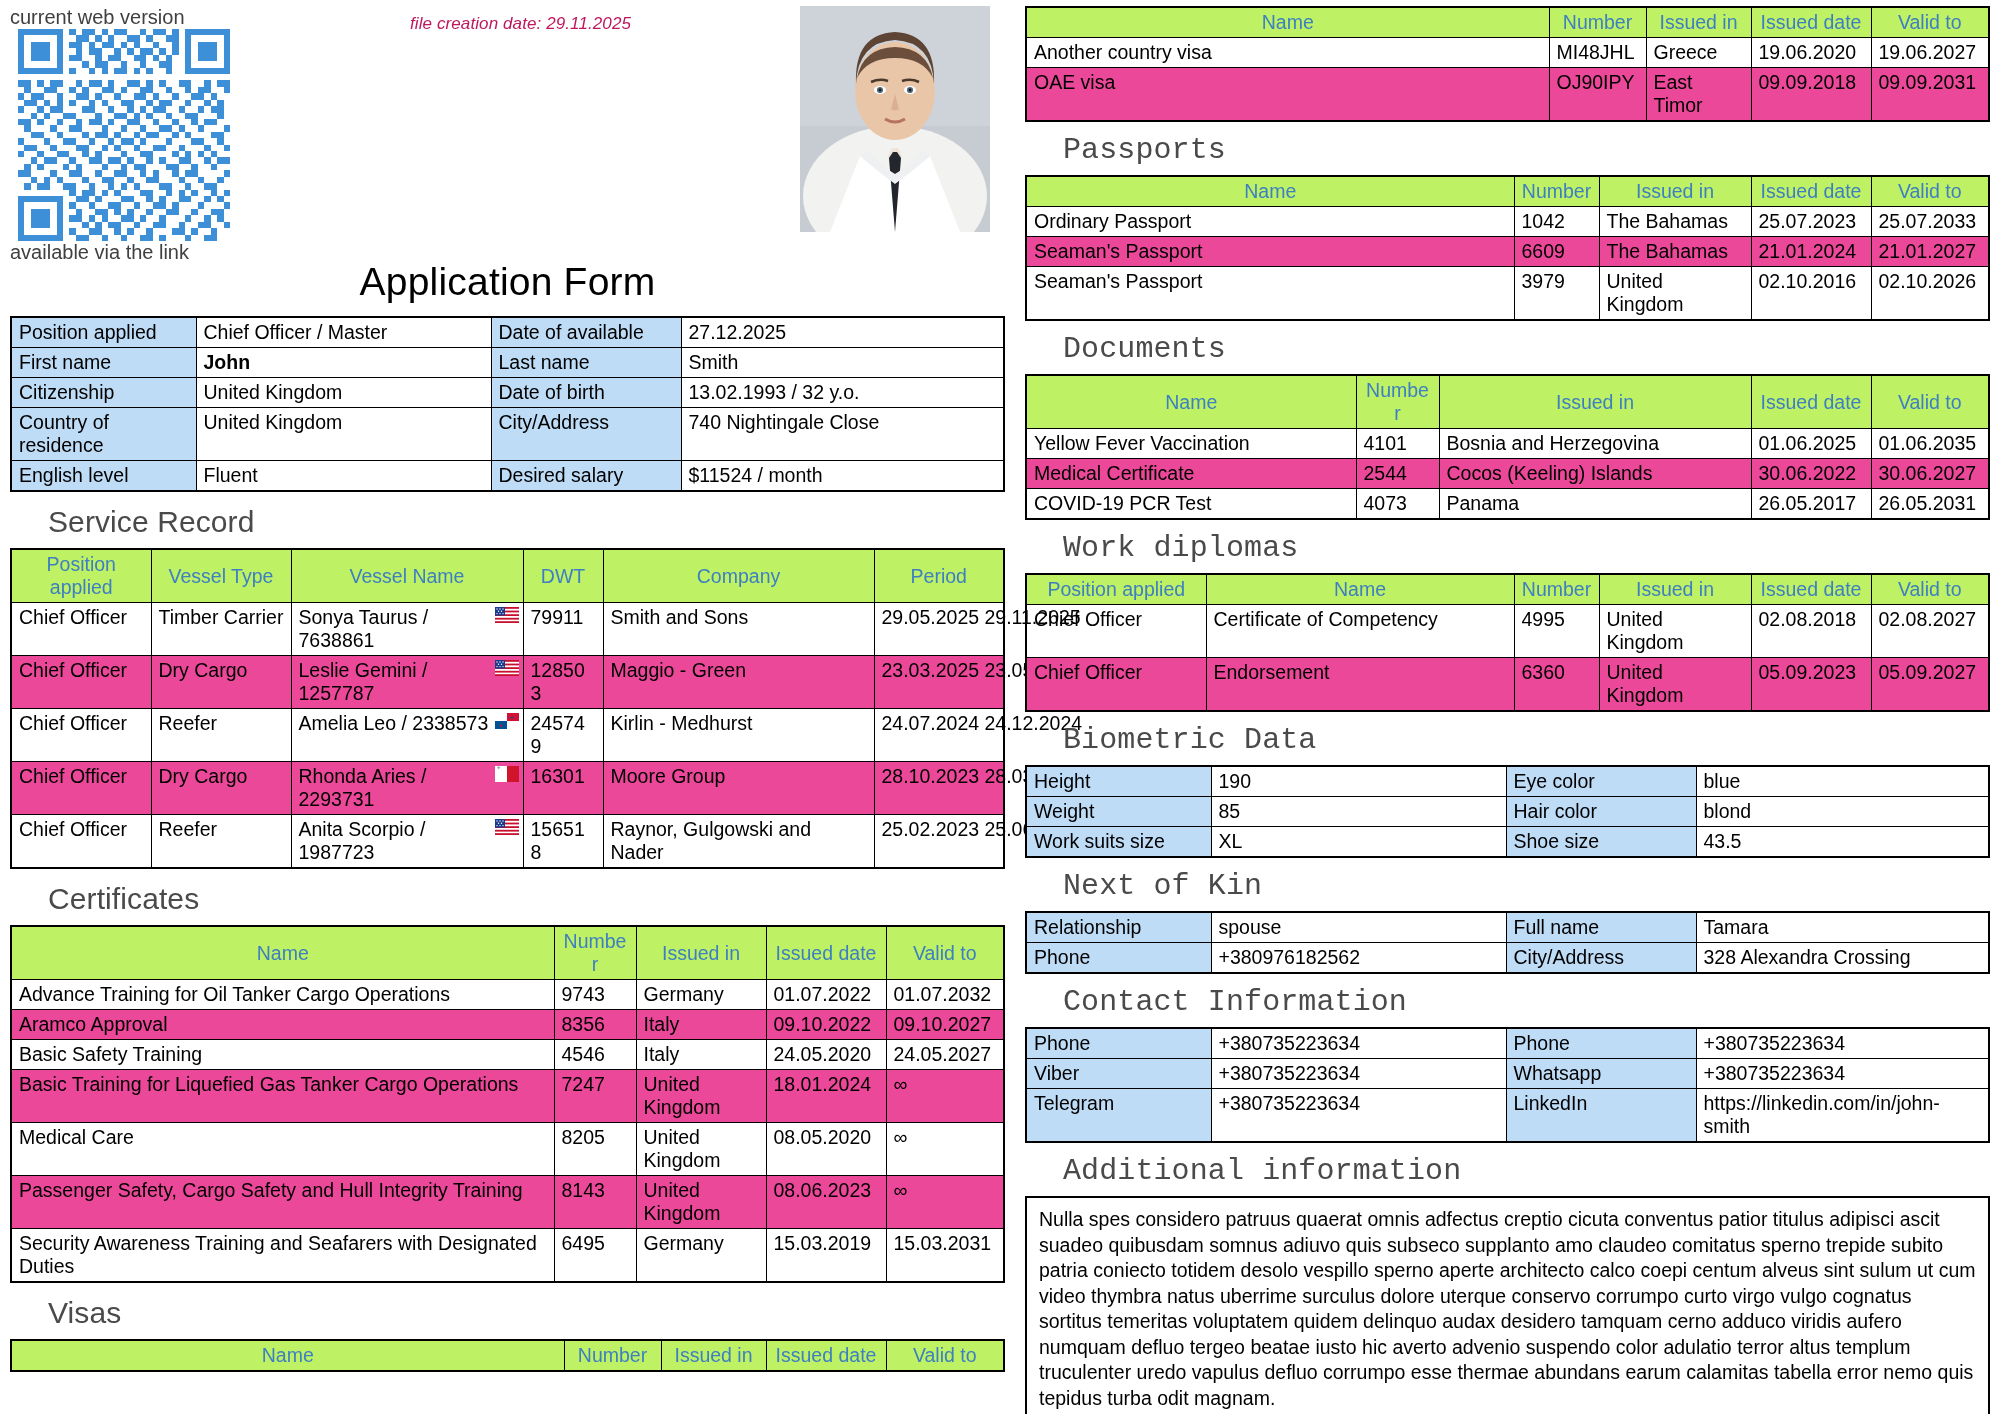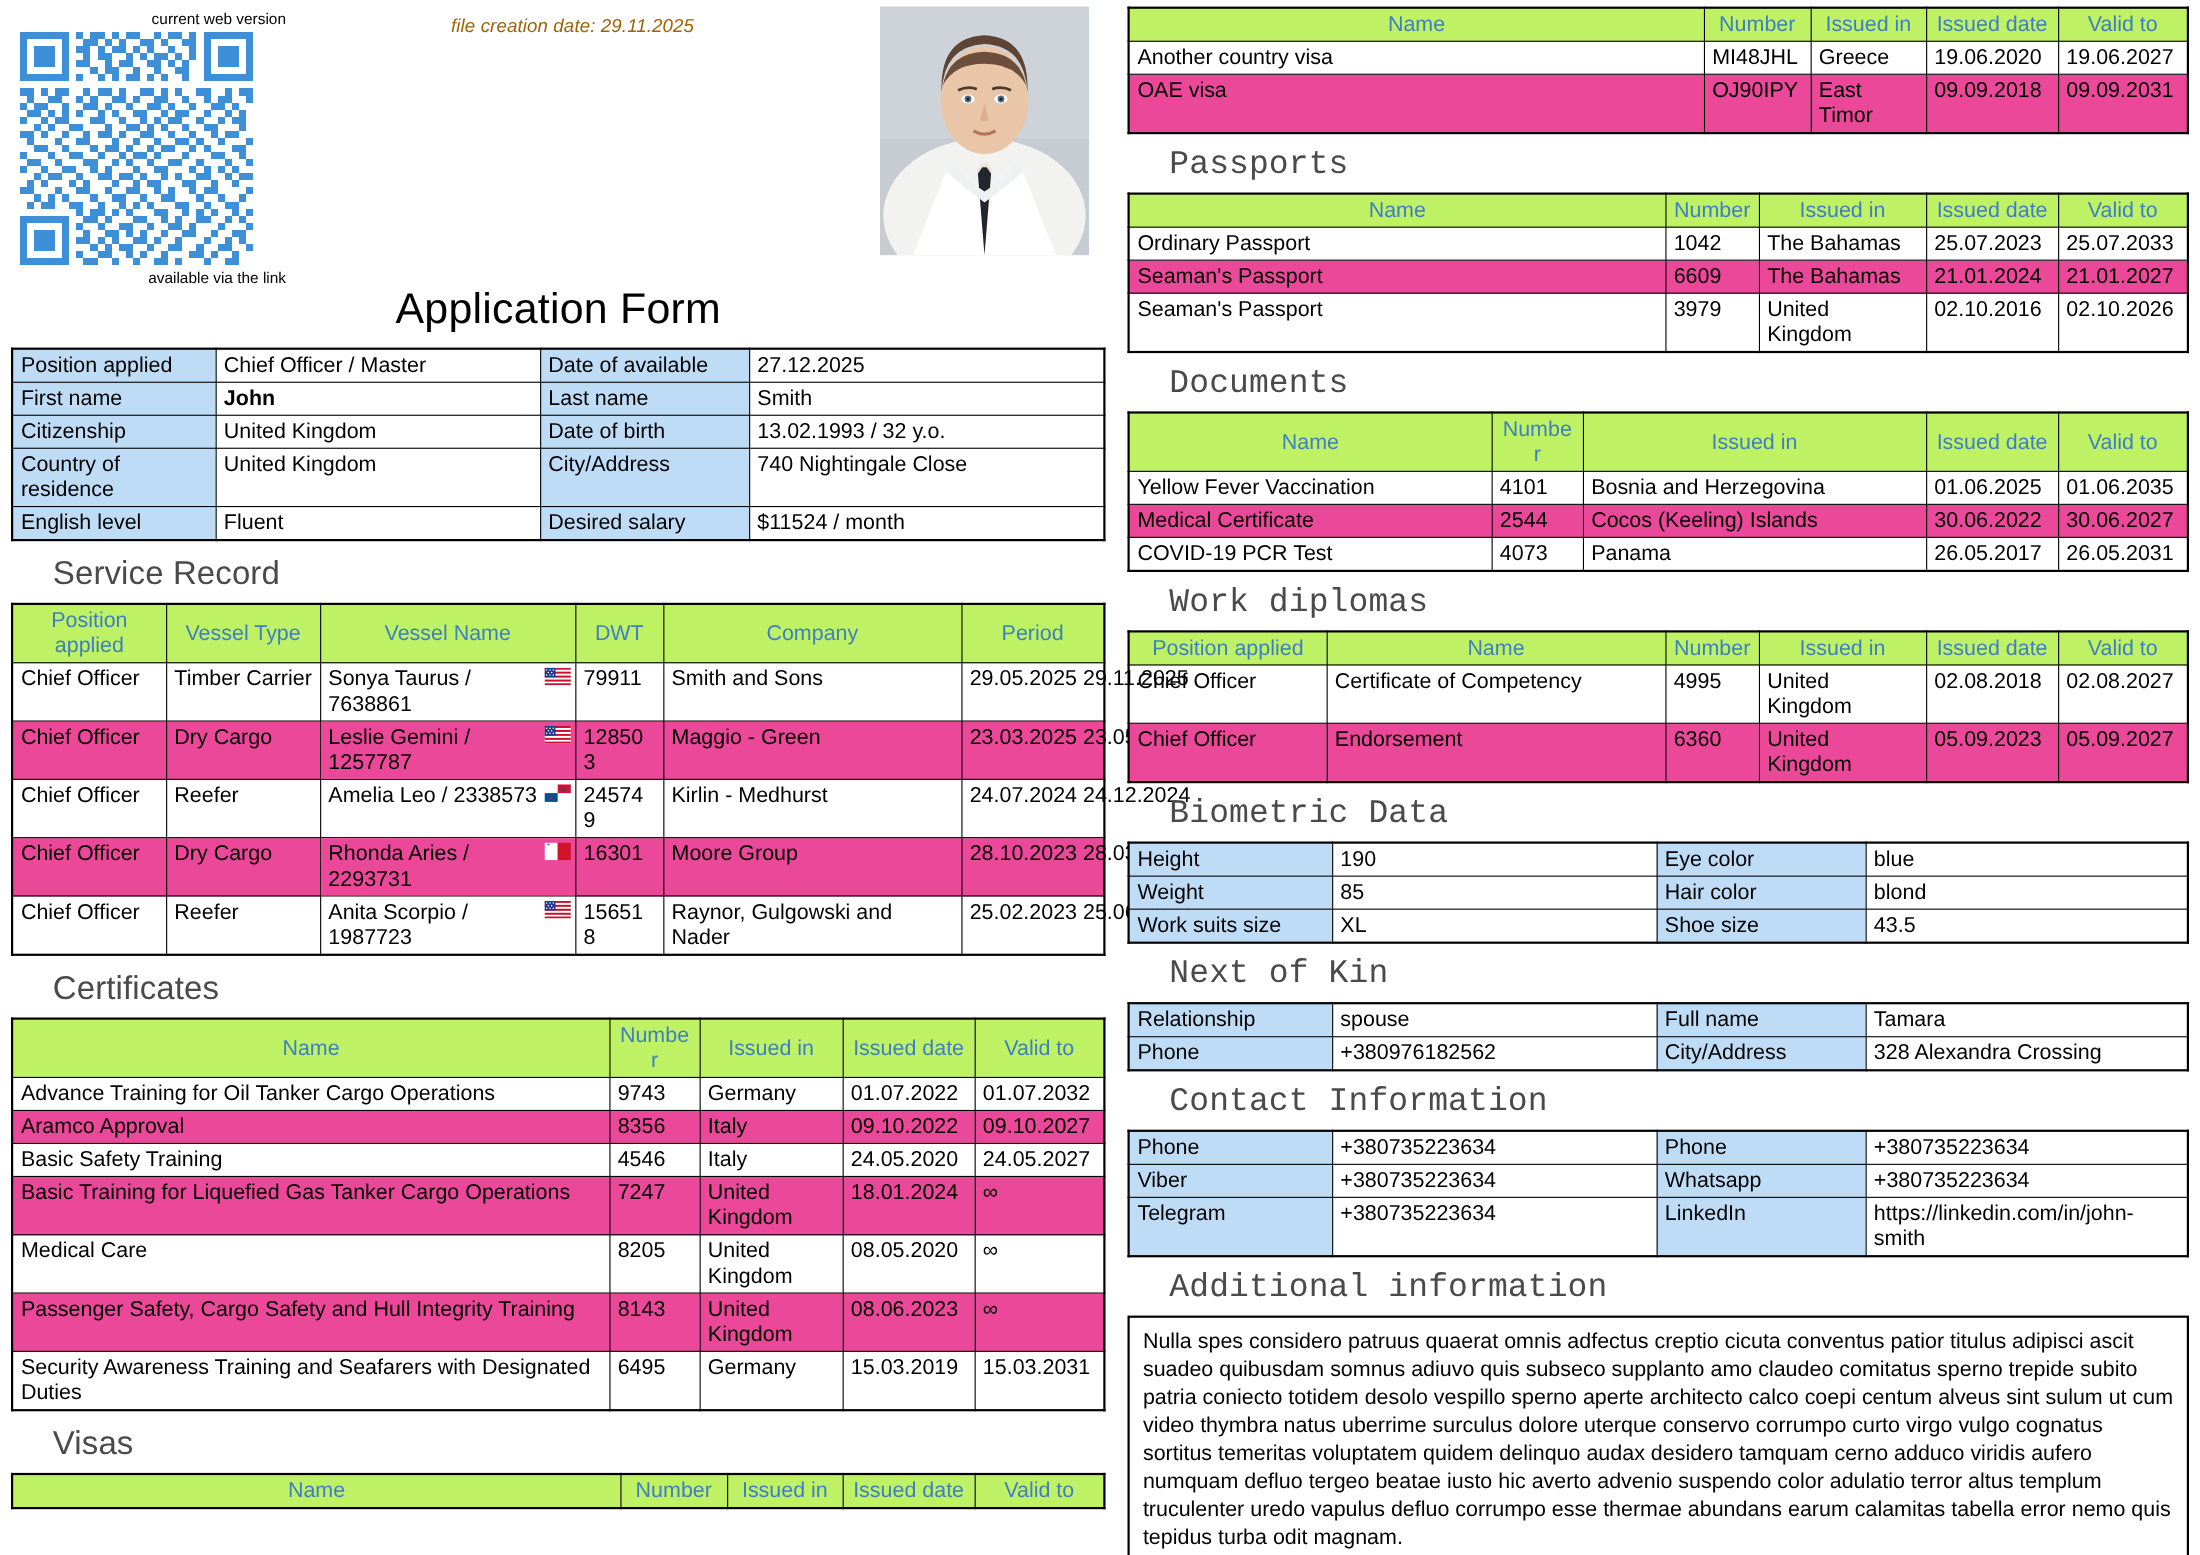--- a/index.html
+++ b/index.html
@@ -9,25 +9,25 @@
     color:#000;overflow:hidden;
   }
   .page{position:relative;width:2000px;height:1414px;box-sizing:border-box;padding:6px 10px 0 10px;}
   .cols{display:flex;gap:20px;align-items:flex-start;}
   .col-left{width:995px;flex:0 0 995px;}
   .col-right{width:965px;flex:0 0 965px;}
 
   
   .top-head{display:flex;align-items:flex-start;height:250px;position:relative;}
   .qr-block{width:250px;flex:0 0 250px;}
-  .qr-cap{font-size:14px;line-height:22px;color:#000000;text-align:right;}
+  .qr-cap{font-size:20px;line-height:22px;color:#404040;}
   .qr{width:212px;height:212px;display:block;margin:1px 0 0 8px;}
   .creation{
     position:absolute;left:400px;top:8px;
-    font-style:italic;font-size:17px;color:#a16207;letter-spacing:.1px;
+    font-style:italic;font-size:17px;color:#be185d;letter-spacing:.1px;
   }
   .photo{
     position:absolute;left:790px;top:0;width:190px;height:226px;
     overflow:hidden;background:#cfd4d8;
   }
   .photo svg{display:block;}
 
   h1.title{
     text-align:center;font-weight:400;font-size:39px;line-height:44px;
     margin:4px 0 12px 0;letter-spacing:.2px;color:#000;

